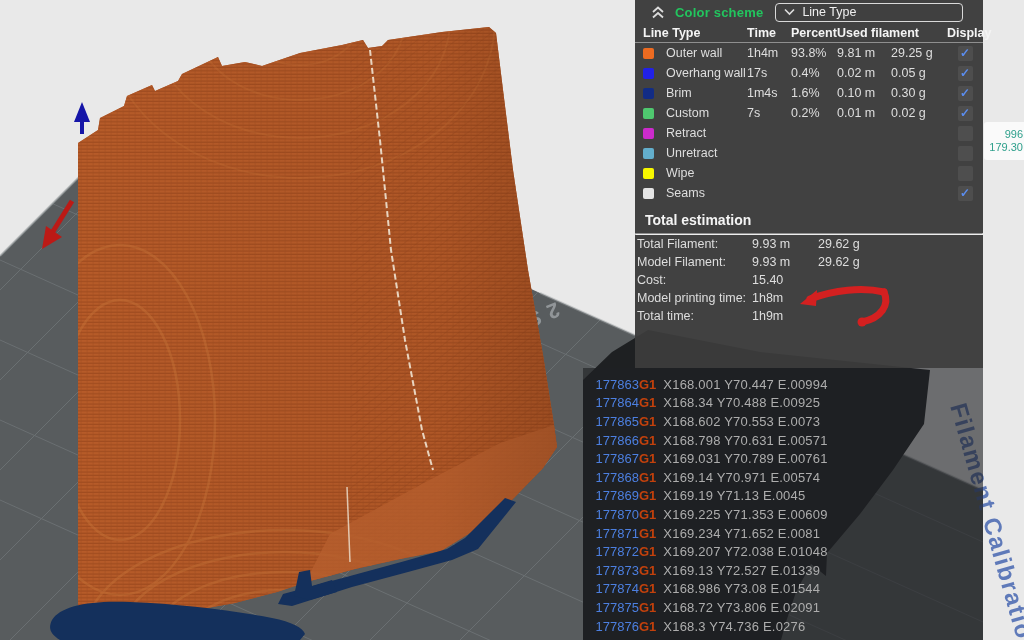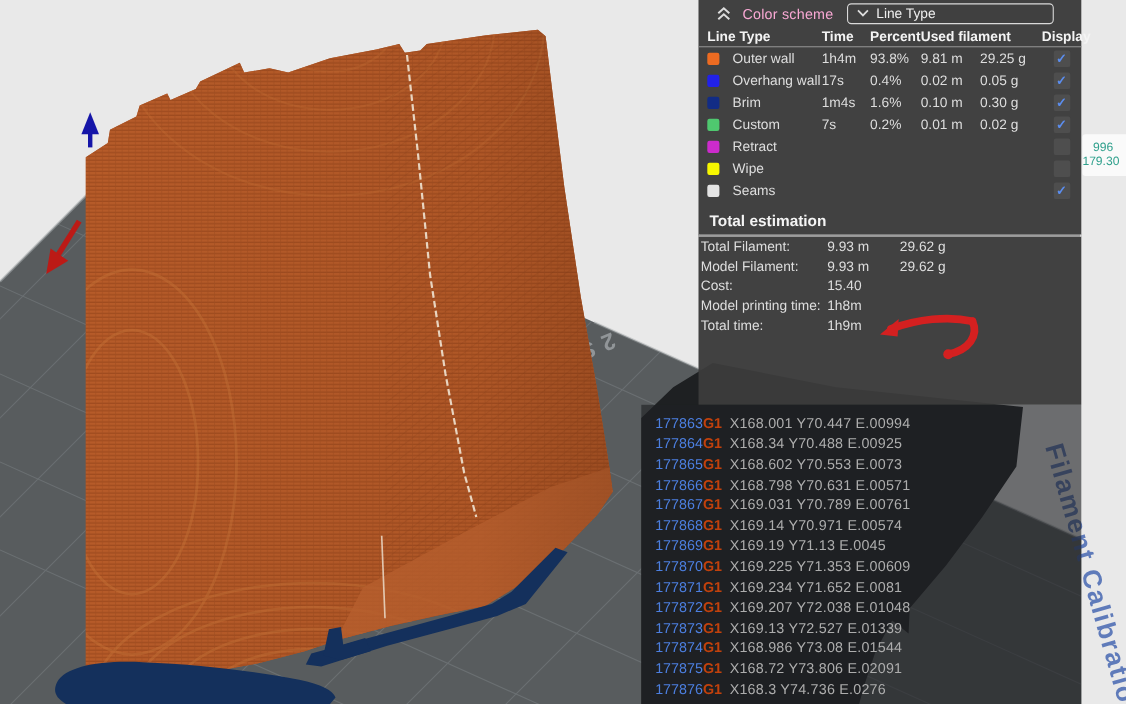--- a/index.html
+++ b/index.html
@@ -11,21 +11,21 @@
   }
   
   #viewport{position:absolute;left:0;top:0;width:1024px;height:640px;}
   
   #legend{
     position:absolute;left:635px;top:0;width:348px;height:368px;
     background:rgba(59,59,59,0.97);color:#DEDEDE;font-size:12.5px;
     box-sizing:border-box;
   }
   .lg-head{display:flex;align-items:center;height:24px;padding-left:16px;}
-  .lg-title{font-weight:normal;color:#f9a8d4;font-size:13px;margin-left:10px;letter-spacing:.2px;}
+  .lg-title{font-weight:bold;color:#22c55e;font-size:13px;margin-left:10px;letter-spacing:.2px;}
   .dropdown{
     margin-left:12px;width:178px;height:17px;border:1px solid #D9D9D9;border-radius:4px;
     display:flex;align-items:center;padding-left:8px;color:#EFEFEF;font-size:12.5px;gap:7px;
     background:rgba(59,59,59,0.2);
   }
   .tbl{width:100%;}
   .trow{
     display:grid;grid-template-columns:104px 44px 46px 54px 56px 36px;
     align-items:center;height:20px;padding-left:8px;box-sizing:border-box;
   }
@@ -53,21 +53,21 @@
   }
   .grow{height:18.6px;display:flex;align-items:center;}
   .gnum{width:56px;text-align:right;color:#4C7FE0;flex:0 0 auto;}
   .gcmd{font-weight:bold;color:#c2410c;}
   .gargs{margin-left:7px;color:#ADADAD;letter-spacing:.2px;}
   
   #mtip{
     position:absolute;left:984px;top:122px;width:40px;height:38px;
     background:#FAFAFA;border-radius:3px 0 0 3px;overflow:hidden;
     display:flex;flex-direction:column;justify-content:center;
-    font-size:11px;line-height:13px;text-align:right;padding-right:12px;box-sizing:border-box;
+    font-size:11px;line-height:13px;text-align:right;padding-right:1px;box-sizing:border-box;
   }
   #mtip span{display:block;}
   
   #annot{position:absolute;left:800px;top:278px;pointer-events:none;}
 </style>
 </head>
 <body>
 
 <div id="viewport">
 <svg width="1024" height="640" viewBox="0 0 1024 640">
@@ -252,20 +252,33 @@
       <span></span>
       <span></span>
       <span></span>
       <span></span>
       <span class="cbcell">
           <span class="cb">✓</span>
         </span>
     </div>
     <div class="trow">
       <span class="namecell">
+          <span class="swatch" style="background-color: rgb(99, 174, 204);"></span>
+          <span>Unretract</span>
+        </span>
+      <span></span>
+      <span></span>
+      <span></span>
+      <span></span>
+      <span class="cbcell">
+          <span class="cb">✓</span>
+        </span>
+    </div>
+    <div class="trow">
+      <span class="namecell">
           <span class="swatch" style="background-color: rgb(247, 247, 0);"></span>
           <span>Wipe</span>
         </span>
       <span></span>
       <span></span>
       <span></span>
       <span></span>
       <span class="cbcell">
           <span class="cb">✓</span>
         </span>

